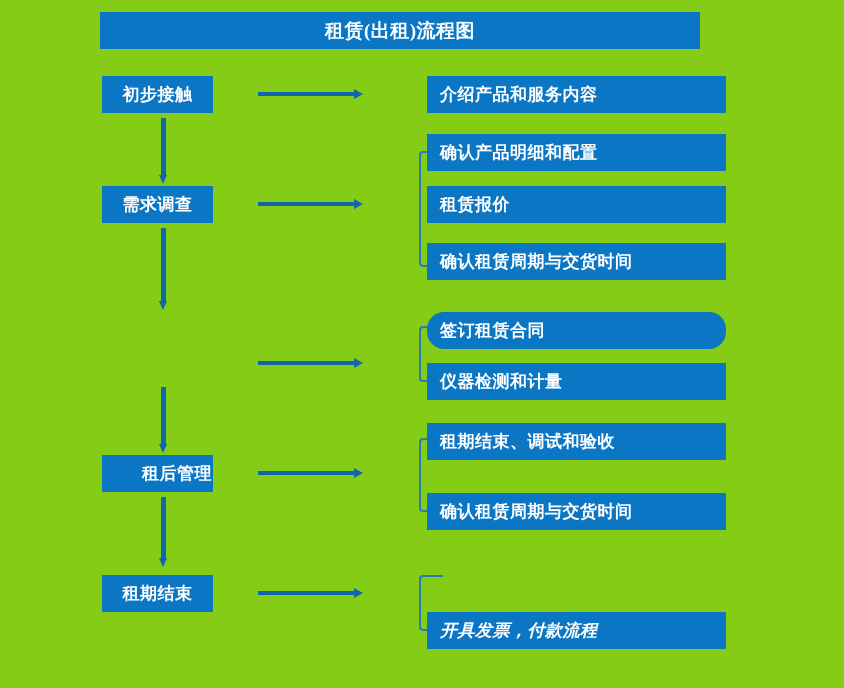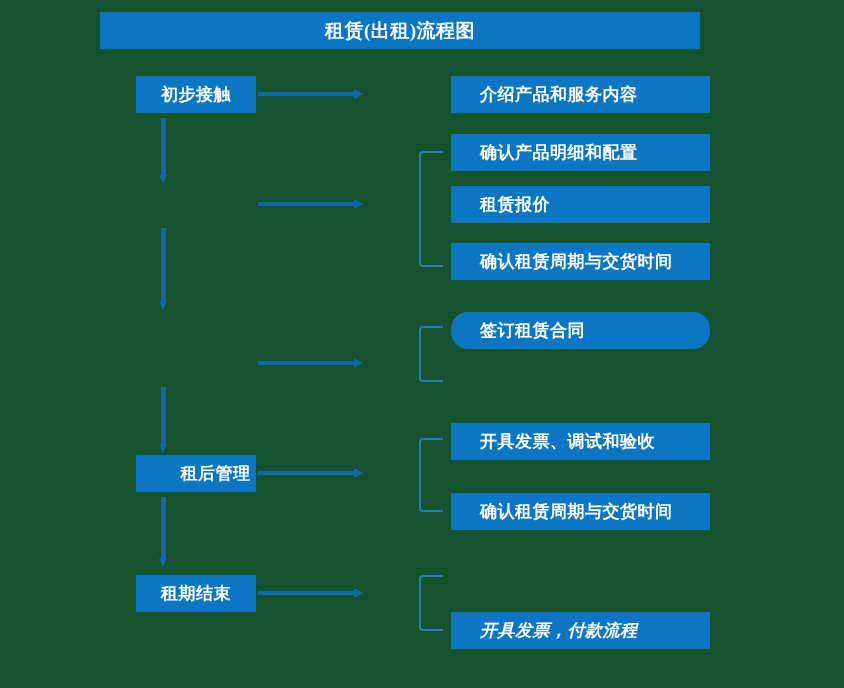--- a/index.html
+++ b/index.html
@@ -7,21 +7,21 @@
     padding: 0;
     background: #ffffff;
   }
   body {
     font-family: "Liberation Serif", "DejaVu Serif", serif;
   }
   #canvas {
     position: relative;
     width: 844px;
     height: 688px;
-    background: #14532d;
+    background: #84cc16;
     overflow: hidden;
   }
 
   
   .box {
     position: absolute;
     background: #0b76c4;
     color: #ffffff;
     font-weight: bold;
     display: flex;
@@ -37,33 +37,32 @@
     top: 12px;
     width: 600px;
     height: 37px;
     justify-content: center;
     font-size: 19px;
   }
 
   
   .stage-box {
     left: 102px;
-    width: 120px;
+    width: 111px;
     height: 37px;
     justify-content: center;
     font-size: 17px;
-    margin-left: 34px;
   }
 
   
   .detail-box {
-    left: 451px;
-    width: 259px;
+    left: 427px;
+    width: 299px;
     height: 37px;
-    padding-left: 29px;
+    padding-left: 13px;
     font-size: 17px;
   }
 
   
   .v-arrow {
     position: absolute;
     width: 9px;
   }
   .v-arrow .shaft {
     position: absolute;
@@ -134,20 +133,21 @@
     <div class="head"></div>
   </div>
 
   <div class="h-arrow" style="left:258px; top:89px;">
     <div class="shaft"></div>
     <div class="head"></div>
   </div>
 
   <div class="box detail-box" style="top:76px;">介绍产品和服务内容</div>
 
+  <div class="box stage-box" style="top:186px;">需求调查</div>
 
   <div class="v-arrow" style="left:159px; top:228px; height:82px;">
     <div class="shaft" style="height:73px;"></div>
     <div class="head"></div>
   </div>
 
   <div class="h-arrow" style="left:258px; top:199px;">
     <div class="shaft"></div>
     <div class="head"></div>
   </div>
@@ -165,36 +165,37 @@
   </div>
 
   <div class="h-arrow" style="left:258px; top:358px;">
     <div class="shaft"></div>
     <div class="head"></div>
   </div>
 
   <div class="bracket" style="top:326px; height:56px;"></div>
 
   <div class="box detail-box" style="top:312px;border-radius:17px;">签订租赁合同</div>
+  <div class="box detail-box" style="top:363px;">仪器检测和计量</div>
 
   <div class="box stage-box" style="top:455px;padding-left:39px;">租后管理</div>
 
   <div class="v-arrow" style="left:159px; top:497px; height:70px;">
     <div class="shaft" style="height:61px;"></div>
     <div class="head"></div>
   </div>
 
   <div class="h-arrow" style="left:258px; top:468px;">
     <div class="shaft"></div>
     <div class="head"></div>
   </div>
 
   <div class="bracket" style="top:438px; height:74px;"></div>
 
-  <div class="box detail-box" style="top:423px;">开具发票、调试和验收</div>
+  <div class="box detail-box" style="top:423px;">租期结束、调试和验收</div>
   <div class="box detail-box" style="top:493px;">确认租赁周期与交货时间</div>
 
   <div class="box stage-box" style="top:575px;">租期结束</div>
 
   <div class="h-arrow" style="left:258px; top:588px;">
     <div class="shaft"></div>
     <div class="head"></div>
   </div>
 
   <div class="bracket" style="top:575px; height:56px;"></div>

